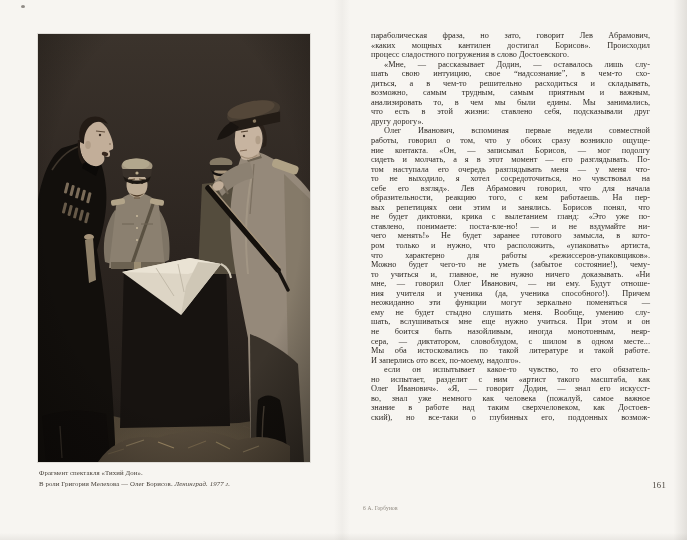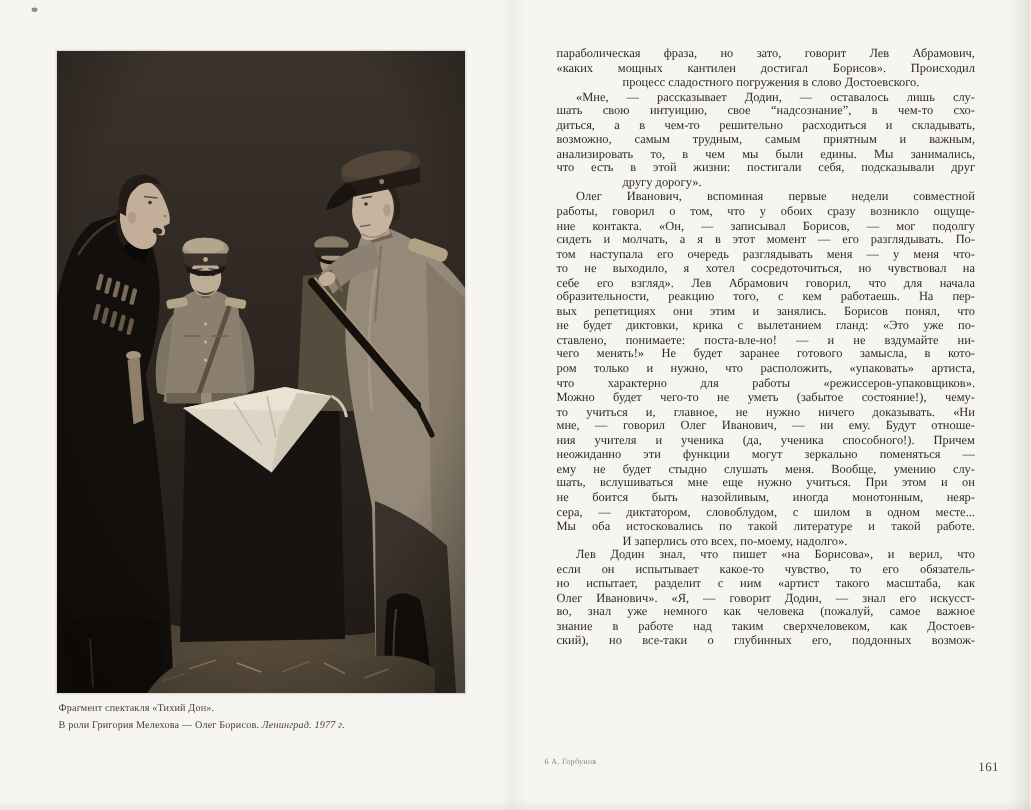--- a/index.html
+++ b/index.html
@@ -22,24 +22,24 @@
   .photo-frame{position:absolute;left:38px;top:34px;width:272px;height:428px;margin:0;
     box-shadow:0 0 0 1px rgba(60,52,44,0.12);}
   .photo-frame svg{display:block;}
   .caption{position:absolute;left:39px;top:468px;width:290px;
     font-size:6.8px;line-height:10.6px;color:#474039;letter-spacing:.1px;}
   .cap-italic{font-style:italic;}
   
   .text-column{position:absolute;left:371px;top:31px;width:279px;
     font-size:8.3px;line-height:9.55px;color:#2e2a25;}
   .line{text-align:justify;text-align-last:justify;}
-  .line.para-end{text-align-last:left;margin-left:44px;}
+  .line.para-end{text-align-last:left;}
   .para.indent .line:first-child{text-indent:13px;}
   .signature{position:absolute;left:363px;top:505px;font-size:5.4px;color:#8a847b;letter-spacing:.2px;}
-  .folio{position:absolute;right:21px;top:506px;font-size:8.6px;color:#48423b;letter-spacing:.3px;}
+  .folio{position:absolute;right:21px;top:480px;font-size:8.6px;color:#48423b;letter-spacing:.3px;}
 </style>
 </head>
 <body>
 
 <div class="spread">
 
   <div class="scan-speck"></div>
   <div class="gutter"></div>
 
   <div class="page page-left">
@@ -223,21 +223,21 @@
           <div class="line">параболическая фраза, но зато, говорит Лев Абрамович,</div>
           <div class="line">«каких мощных кантилен достигал Борисов». Происходил</div>
           <div class="line para-end">процесс сладостного погружения в слово Достоевского.</div>
         </div>
         <div class="para indent">
           <div class="line">«Мне, — рассказывает Додин, — оставалось лишь слу-</div>
           <div class="line">шать свою интуицию, свое “надсознание”, в чем-то схо-</div>
           <div class="line">диться, а в чем-то решительно расходиться и складывать,</div>
           <div class="line">возможно, самым трудным, самым приятным и важным,</div>
           <div class="line">анализировать то, в чем мы были едины. Мы занимались,</div>
-          <div class="line">что есть в этой жизни: постигали себя, подсказывали друг</div>
+          <div class="line">что есть в этой жизни: ставлено себя, подсказывали друг</div>
           <div class="line para-end">другу дорогу».</div>
         </div>
         <div class="para indent">
           <div class="line">Олег Иванович, вспоминая первые недели совместной</div>
           <div class="line">работы, говорил о том, что у обоих сразу возникло ощуще-</div>
           <div class="line">ние контакта. «Он, — записывал Борисов, — мог подолгу</div>
           <div class="line">сидеть и молчать, а я в этот момент — его разглядывать. По-</div>
           <div class="line">том наступала его очередь разглядывать меня — у меня что-</div>
           <div class="line">то не выходило, я хотел сосредоточиться, но чувствовал на</div>
           <div class="line">себе его взгляд». Лев Абрамович говорил, что для начала</div>
@@ -254,21 +254,20 @@
           <div class="line">ния учителя и ученика (да, ученика способного!). Причем</div>
           <div class="line">неожиданно эти функции могут зеркально поменяться —</div>
           <div class="line">ему не будет стыдно слушать меня. Вообще, умению слу-</div>
           <div class="line">шать, вслушиваться мне еще нужно учиться. При этом и он</div>
           <div class="line">не боится быть назойливым, иногда монотонным, неяр-</div>
           <div class="line">сера, — диктатором, словоблудом, с шилом в одном месте...</div>
           <div class="line">Мы оба истосковались по такой литературе и такой работе.</div>
           <div class="line para-end">И заперлись ото всех, по-моему, надолго».</div>
         </div>
         <div class="para indent">
-          <div class="line">Лев Додин знал, что пишет «на Борисова», и верил, что</div>
           <div class="line">если он испытывает какое-то чувство, то его обязатель-</div>
           <div class="line">но испытает, разделит с ним «артист такого масштаба, как</div>
           <div class="line">Олег Иванович». «Я, — говорит Додин, — знал его искусст-</div>
           <div class="line">во, знал уже немного как человека (пожалуй, самое важное</div>
           <div class="line">знание в работе над таким сверхчеловеком, как Достоев-</div>
           <div class="line">ский), но все-таки о глубинных его, поддонных возмож-</div>
         </div>
       </div>
     <div class="signature">6 А. Горбунов</div>
     <div class="folio">161</div>

